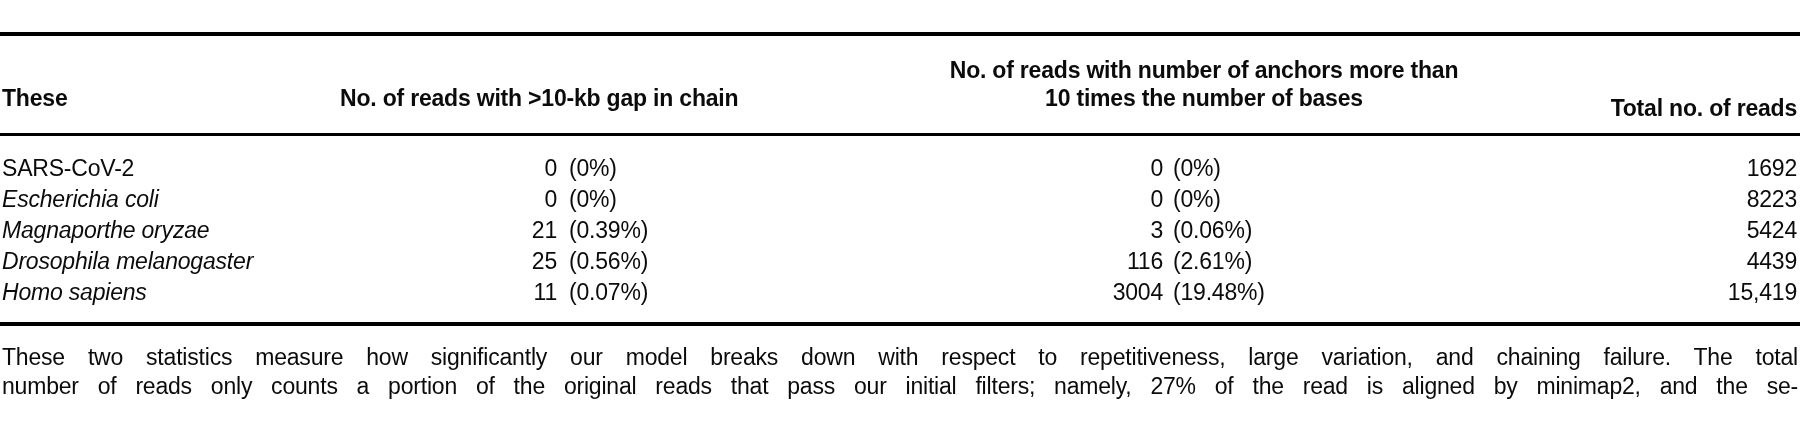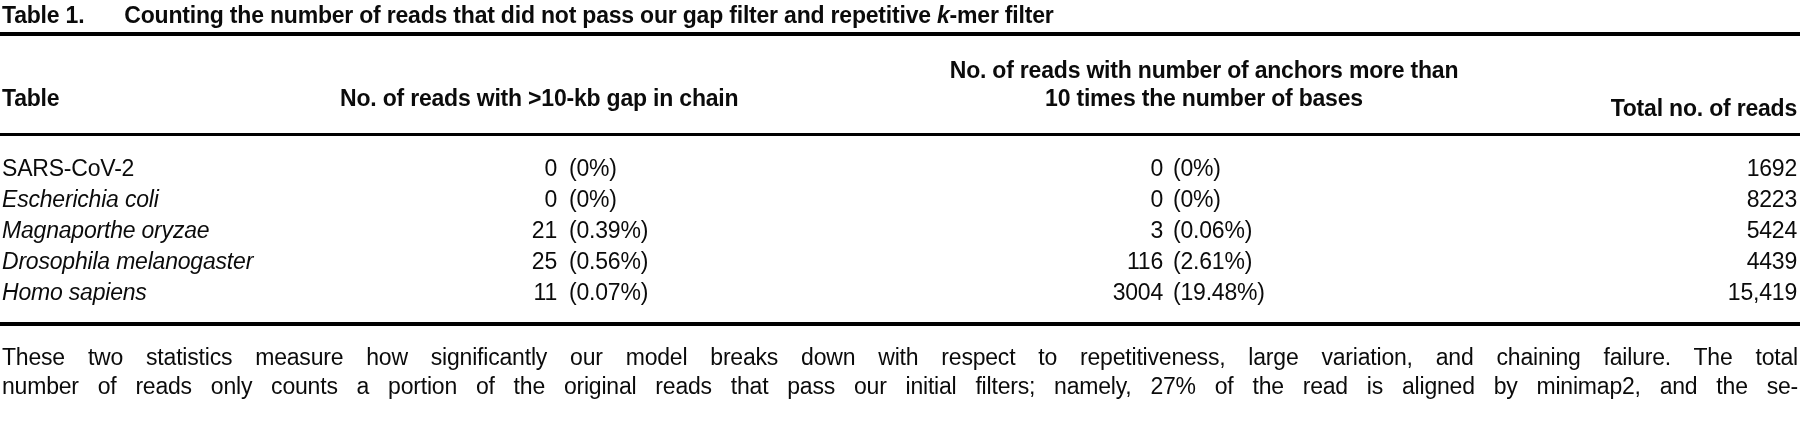--- a/index.html
+++ b/index.html
@@ -47,27 +47,24 @@
   
   .footnote { left: 2px; top: 343px; width: 1796px; }
   .fn-line { line-height: 29px; }
   .fn-just { text-align: justify; text-align-last: justify; }
 </style>
 </head>
 <body>
 
 <div class="page">
 
-  <div class="abs title-line">
-    <span class="title-label">Table 1.</span><span>Counting the number of reads that did not pass our gap filter and repetitive </span><span class="ital">k</span><span>-mer filter</span>
-  </div>
 
   <div class="abs rule rule-top"></div>
 
-  <div class="abs hdr hdr-genome">Table</div>
+  <div class="abs hdr hdr-genome">These</div>
   <div class="abs hdr hdr-gap">No. of reads with &gt;10-kb gap in chain</div>
   <div class="abs hdr hdr-anchors">
     <div>No. of reads with number of anchors more than</div>
     <div>10 times the number of bases</div>
   </div>
   <div class="abs hdr hdr-total">Total no. of reads</div>
 
   <div class="abs rule rule-mid"></div>
 
   <div class="abs row" style="top:153px">

